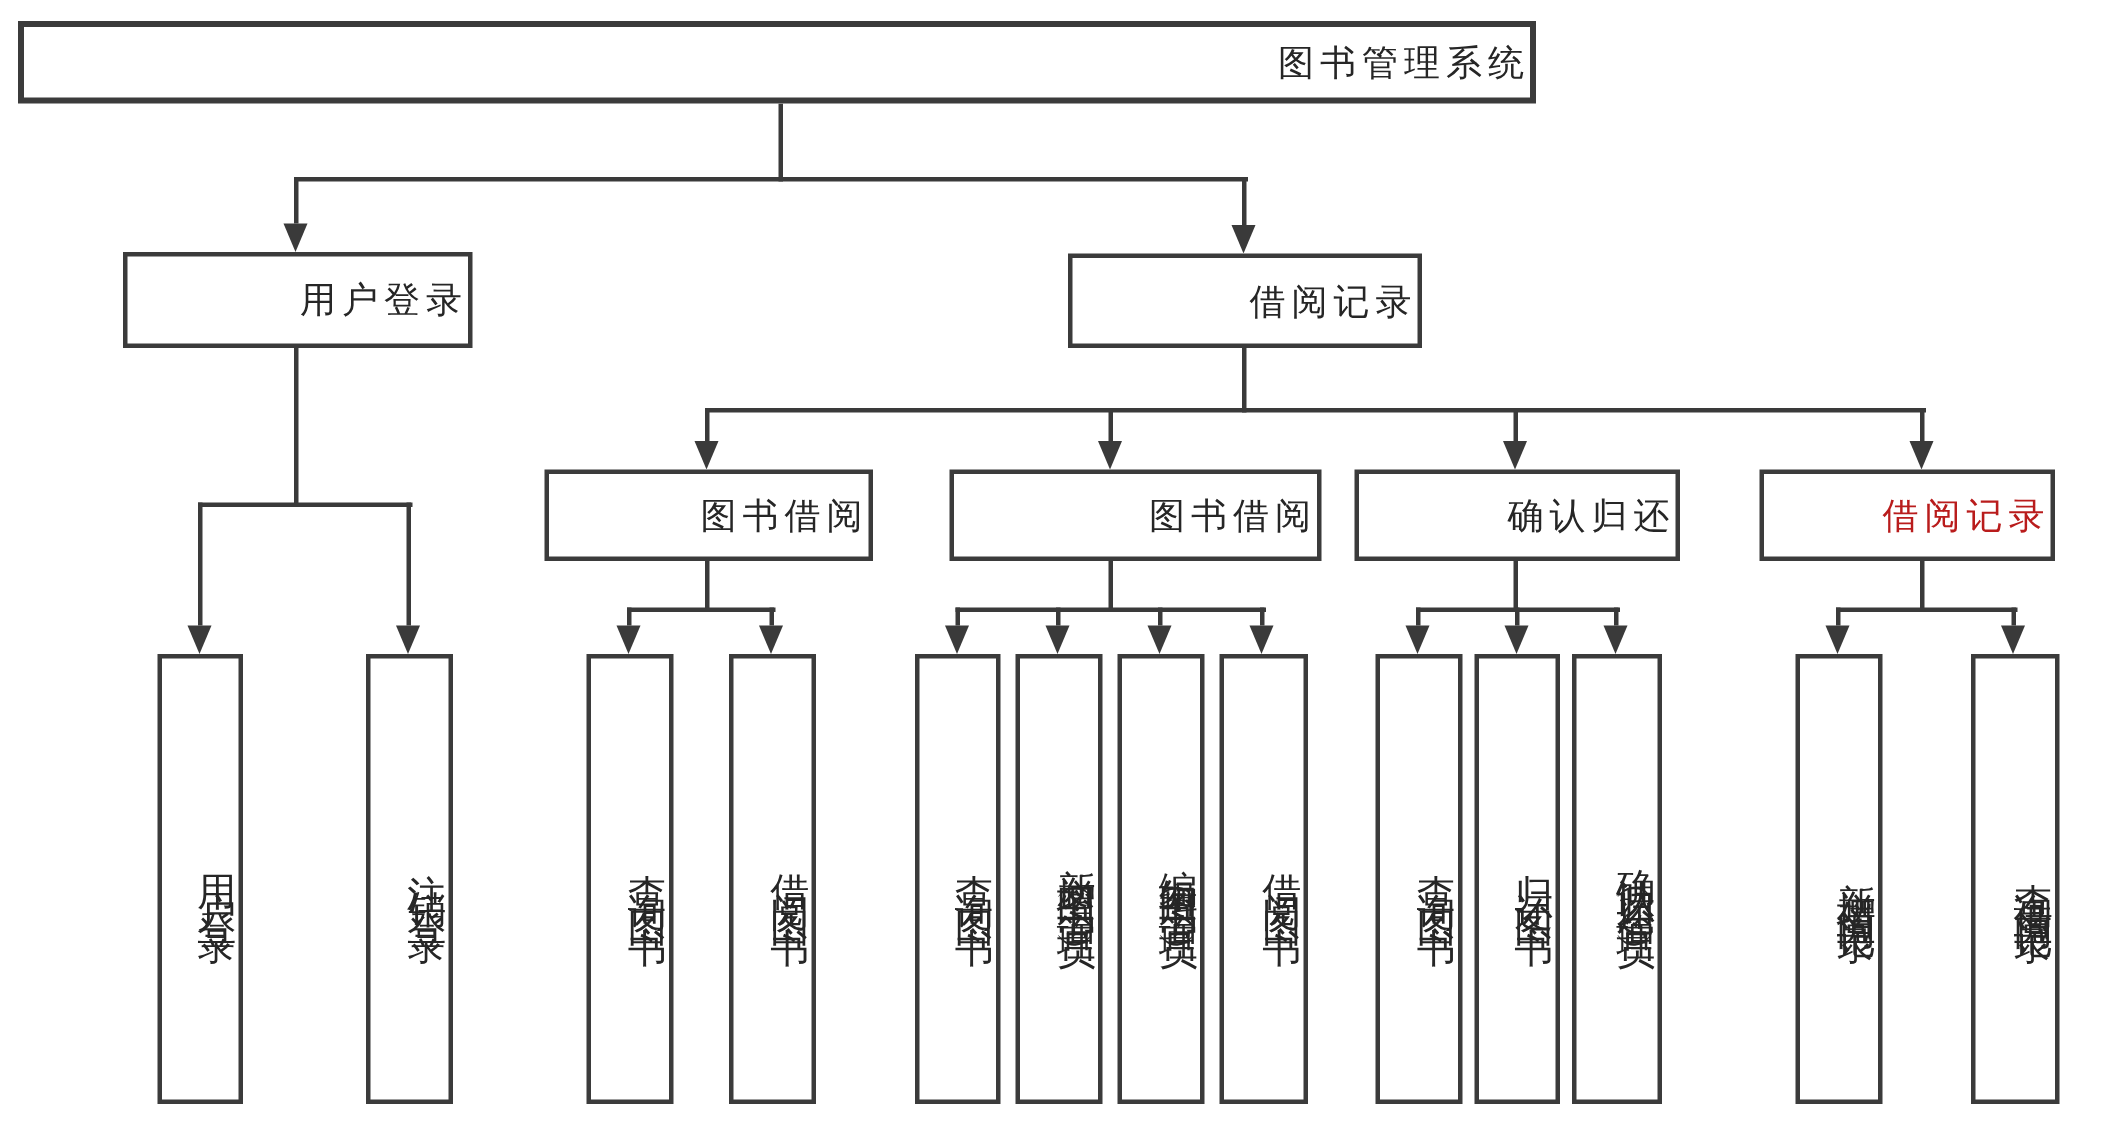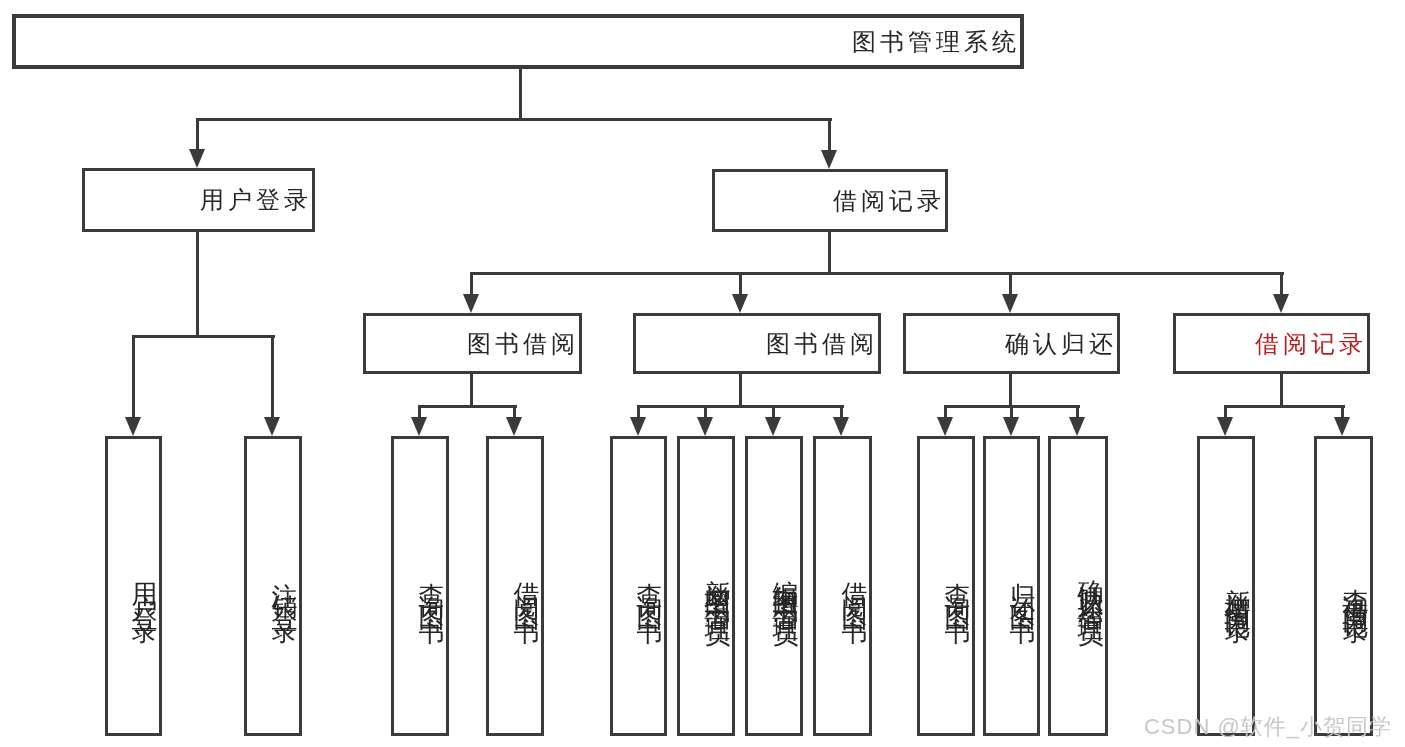--- a/index.html
+++ b/index.html
@@ -105,21 +105,20 @@
     <span class="vtext">确认归还（管理员）</span>
   </div>
 
   <div class="vnode" style="left: 1197px; top: 436px; width: 58px; height: 300px; border-color: rgb(59, 59, 59); color: rgb(38, 38, 38);">
     <span class="vtext">新增借阅记录</span>
   </div>
   <div class="vnode" style="left: 1314px; top: 436px; width: 59px; height: 300px; border-color: rgb(59, 59, 59); color: rgb(38, 38, 38);">
     <span class="vtext">查询借阅记录</span>
   </div>
 
-  <div class="watermark" style="color: rgb(199, 199, 199);">CSDN @软件_小贺同学</div>
 
 <div class="conn" style="left: 519px; top: 69px; width: 3px; height: 52px; background: rgb(58, 58, 58);"></div>
     <div class="conn" style="left: 196px; top: 118px; width: 636px; height: 3px; background: rgb(58, 58, 58);"></div>
     <div class="conn" style="left: 196px; top: 118px; width: 3px; height: 31px; background: rgb(58, 58, 58);"></div>
     <div class="conn" style="left: 189px; top: 149px; width: 0px; height: 0px; border-left: 8px solid transparent; border-right: 8px solid transparent; border-top: 19px solid rgb(58, 58, 58);"></div>
     <div class="conn" style="left: 828px; top: 118px; width: 3px; height: 32px; background: rgb(58, 58, 58);"></div>
     <div class="conn" style="left: 821px; top: 150px; width: 0px; height: 0px; border-left: 8px solid transparent; border-right: 8px solid transparent; border-top: 19px solid rgb(58, 58, 58);"></div>
     <div class="conn" style="left: 196px; top: 232px; width: 3px; height: 106px; background: rgb(58, 58, 58);"></div>
     <div class="conn" style="left: 132px; top: 335px; width: 143px; height: 3px; background: rgb(58, 58, 58);"></div>
     <div class="conn" style="left: 132px; top: 335px; width: 3px; height: 82px; background: rgb(58, 58, 58);"></div>

